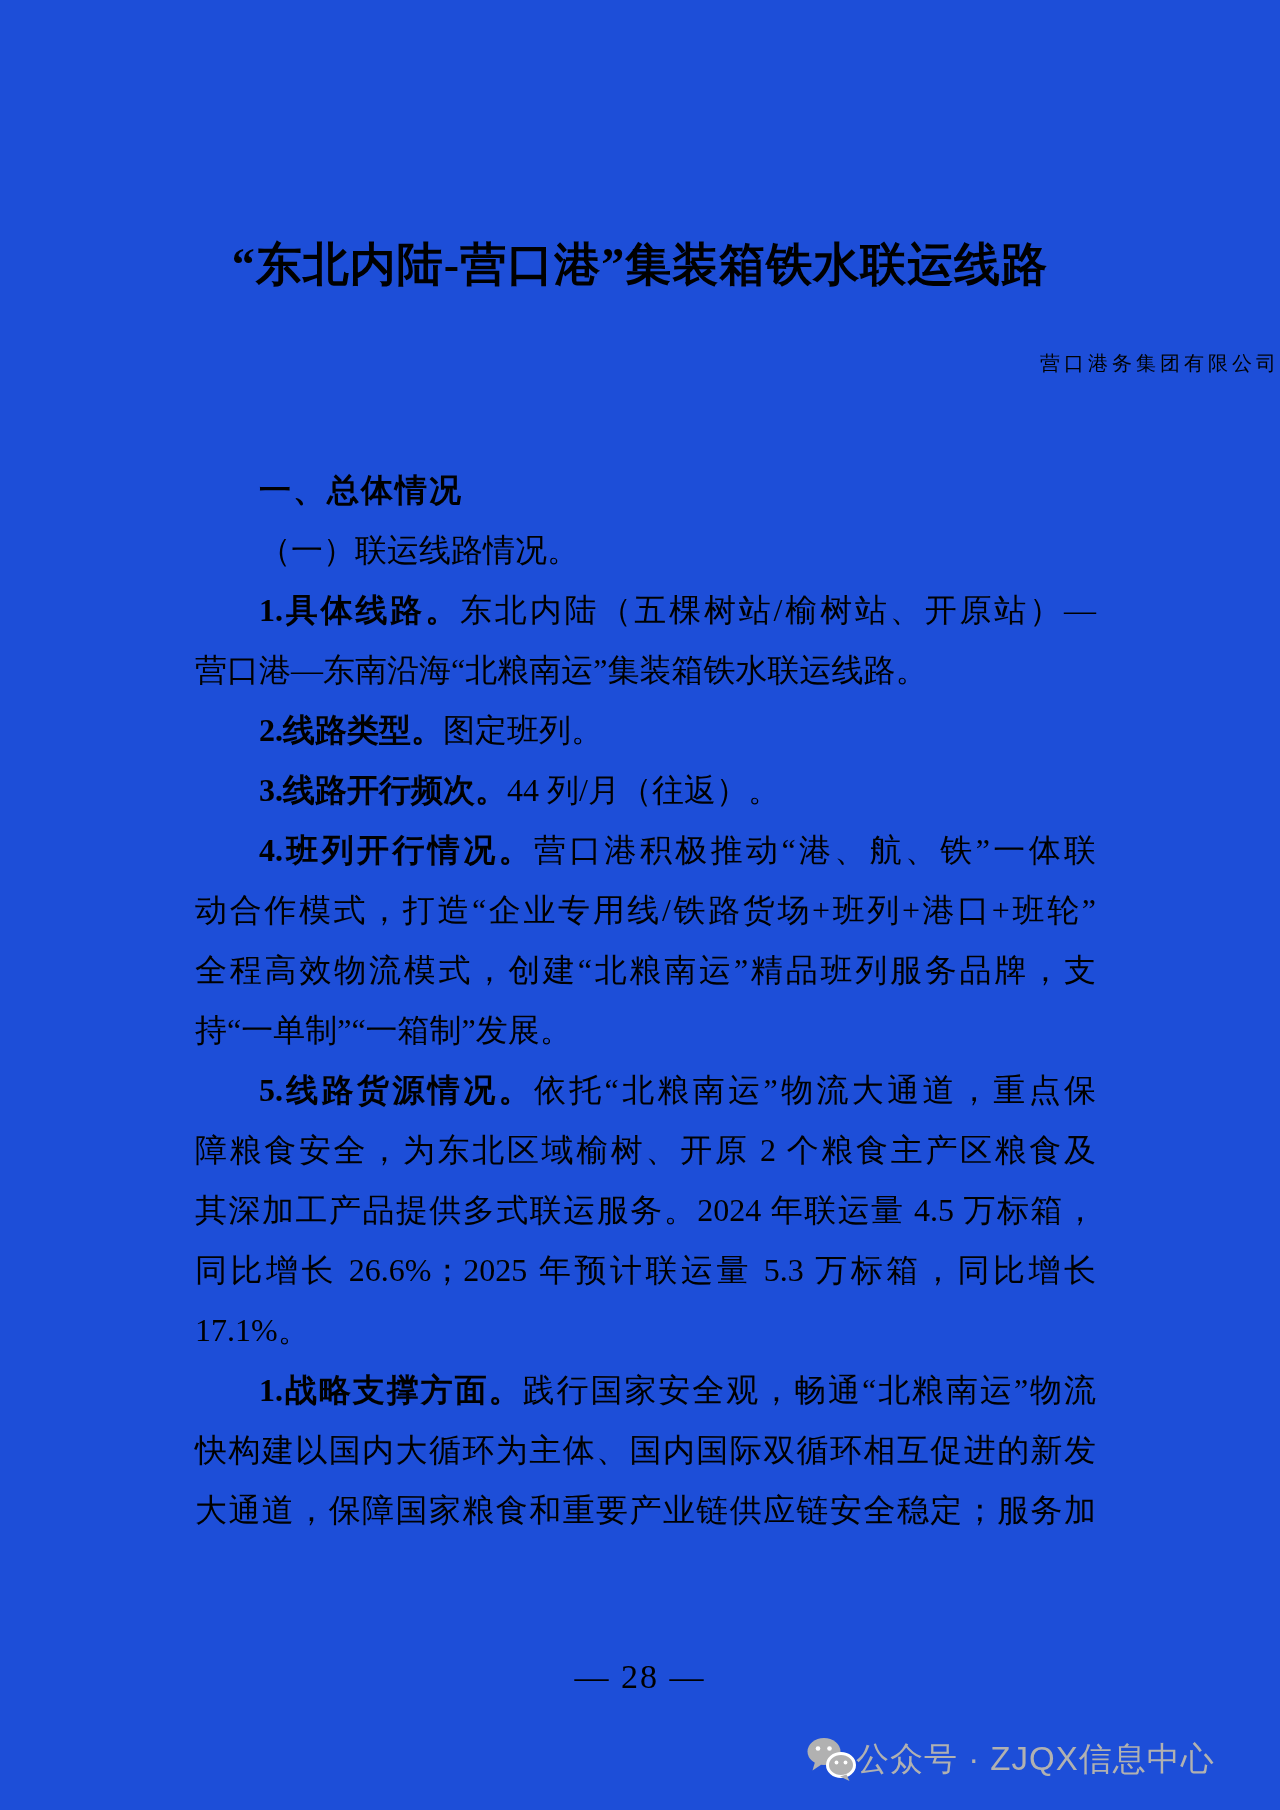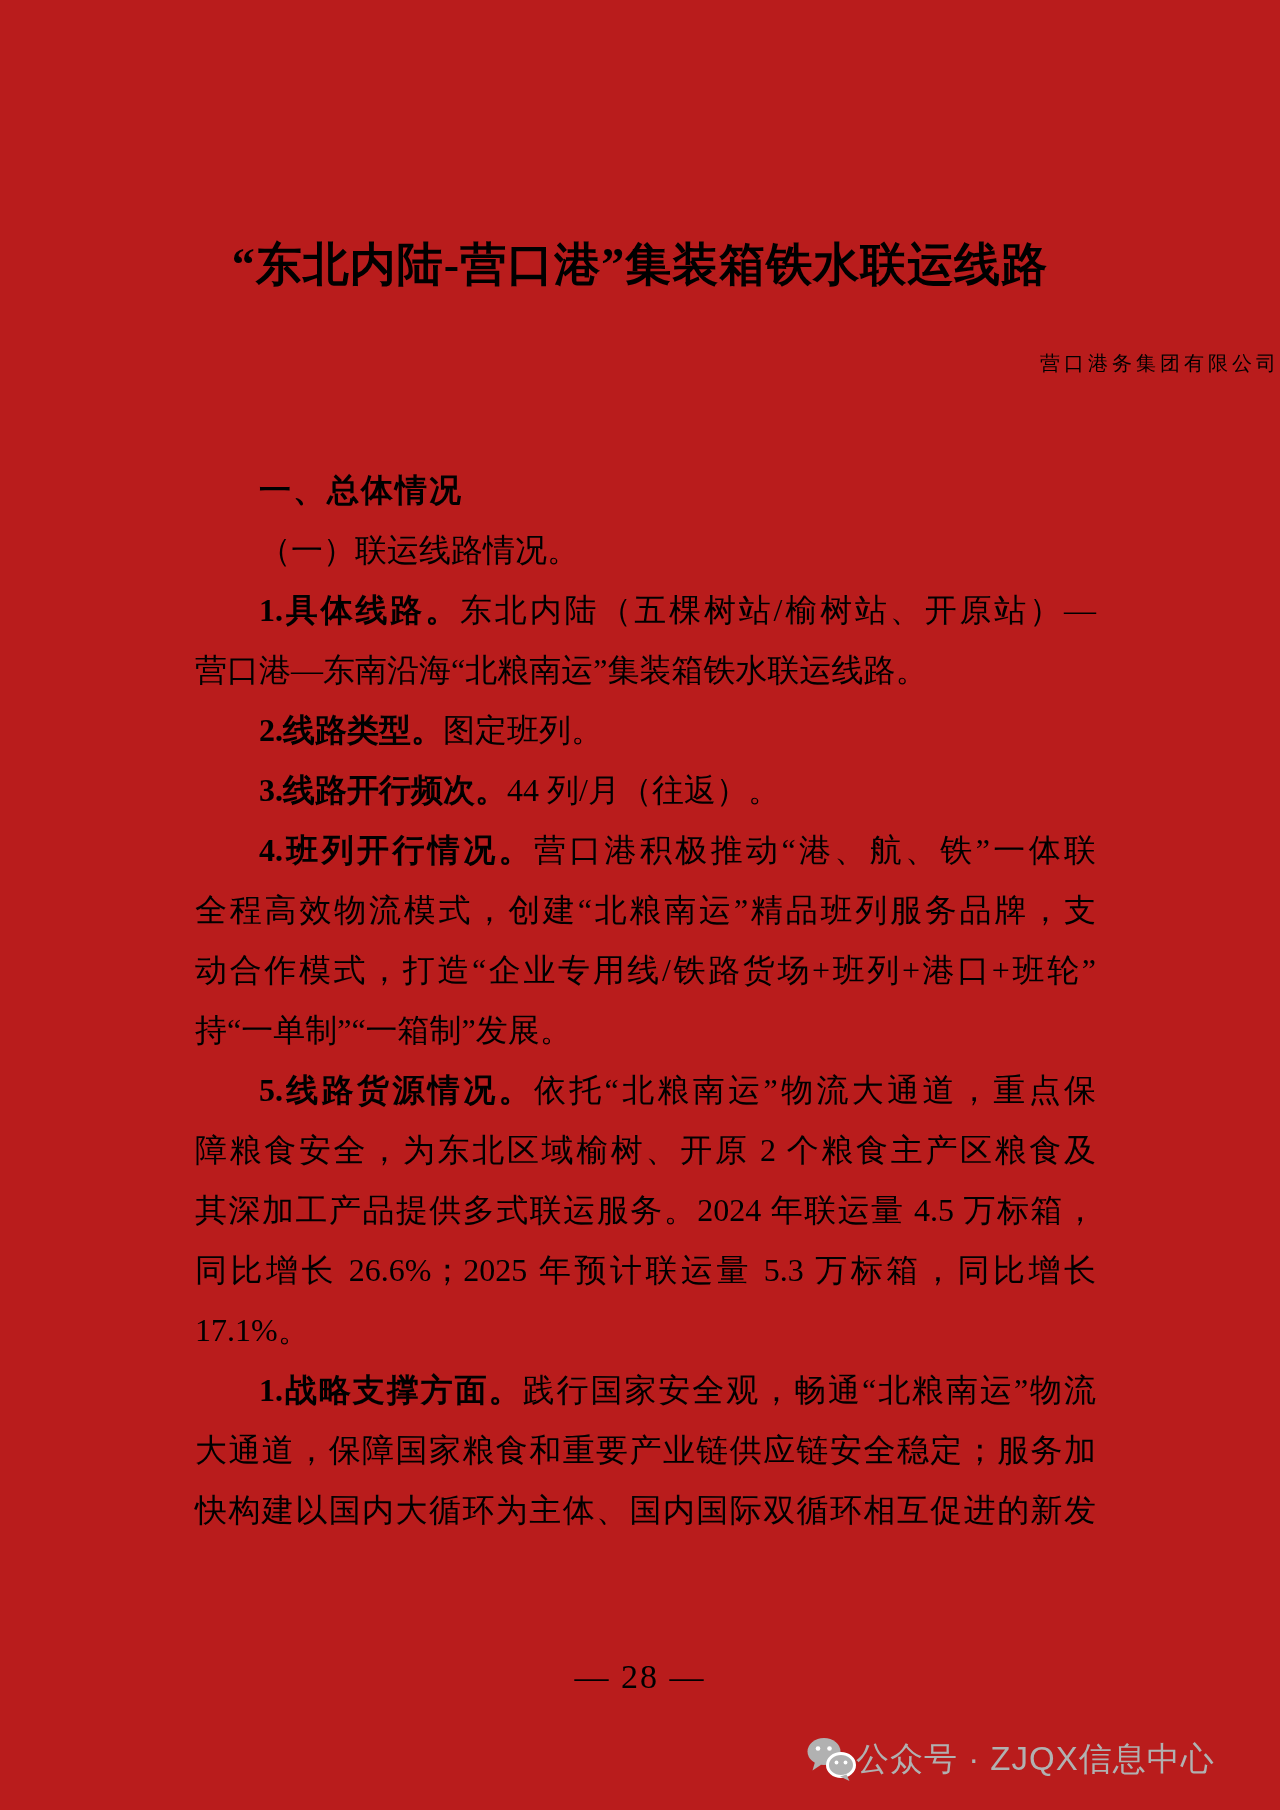--- a/index.html
+++ b/index.html
@@ -1,21 +1,21 @@
 <!DOCTYPE html>
 <html><head>
 <meta charset="utf-8">
 <style>
   * { margin: 0; padding: 0; box-sizing: border-box; }
   html, body { background: #ffffff; }
   .page {
     position: relative;
     width: 1280px;
     height: 1810px;
-    background: #b91c1c;
+    background: #1d4ed8;
     color: #000000;
     font-family: "Liberation Serif", "DejaVu Serif", serif;
     overflow: hidden;
     margin: 0 auto;
   }
   .doc-title {
     position: absolute;
     top: 234px; left: 0;
     width: 100%;
     text-align: center;
@@ -89,34 +89,34 @@
     <div class="line h2">（一）联运线路情况。</div>
 
     <div class="line first j"><span class="lead">1.具体线路。</span><span>东北内陆（五棵树站/榆树站、开原站）—</span></div>
     <div class="line">营口港—东南沿海“北粮南运”集装箱铁水联运线路。</div>
 
     <div class="line first"><span class="lead">2.线路类型。</span><span>图定班列。</span></div>
 
     <div class="line first"><span class="lead">3.线路开行频次。</span><span>44 列/月（往返）。</span></div>
 
     <div class="line first j"><span class="lead">4.班列开行情况。</span><span>营口港积极推动“港、航、铁”一体联</span></div>
+    <div class="line j">动合作模式，打造“企业专用线/铁路货场+班列+港口+班轮”</div>
     <div class="line j">全程高效物流模式，创建“北粮南运”精品班列服务品牌，支</div>
-    <div class="line j">动合作模式，打造“企业专用线/铁路货场+班列+港口+班轮”</div>
     <div class="line">持“一单制”“一箱制”发展。</div>
 
     <div class="line first j"><span class="lead">5.线路货源情况。</span><span>依托“北粮南运”物流大通道，重点保</span></div>
     <div class="line j">障粮食安全，为东北区域榆树、开原 2 个粮食主产区粮食及</div>
     <div class="line j">其深加工产品提供多式联运服务。2024 年联运量 4.5 万标箱，</div>
     <div class="line j">同比增长 26.6%；2025 年预计联运量 5.3 万标箱，同比增长</div>
     <div class="line">17.1%。</div>
 
 
     <div class="line first j"><span class="lead">1.战略支撑方面。</span><span>践行国家安全观，畅通“北粮南运”物流</span></div>
+    <div class="line j">快构建以国内大循环为主体、国内国际双循环相互促进的新发</div>
     <div class="line j">大通道，保障国家粮食和重要产业链供应链安全稳定；服务加</div>
-    <div class="line j">快构建以国内大循环为主体、国内国际双循环相互促进的新发</div>
   </div>
 
   <div class="page-number">— 28 —</div>
 
   <div class="watermark">
     <span>
       <svg width="50" height="46" viewBox="0 0 50 46" xmlns="http://www.w3.org/2000/svg">
         <ellipse cx="18" cy="15.5" rx="16.5" ry="13.5" fill="#b1b1b1"></ellipse>
         <path d="M9 26 L6.5 34.5 L15.5 28.5 Z" fill="#b1b1b1"></path>
         <circle cx="12" cy="12.5" r="2.3" fill="#ffffff"></circle>

